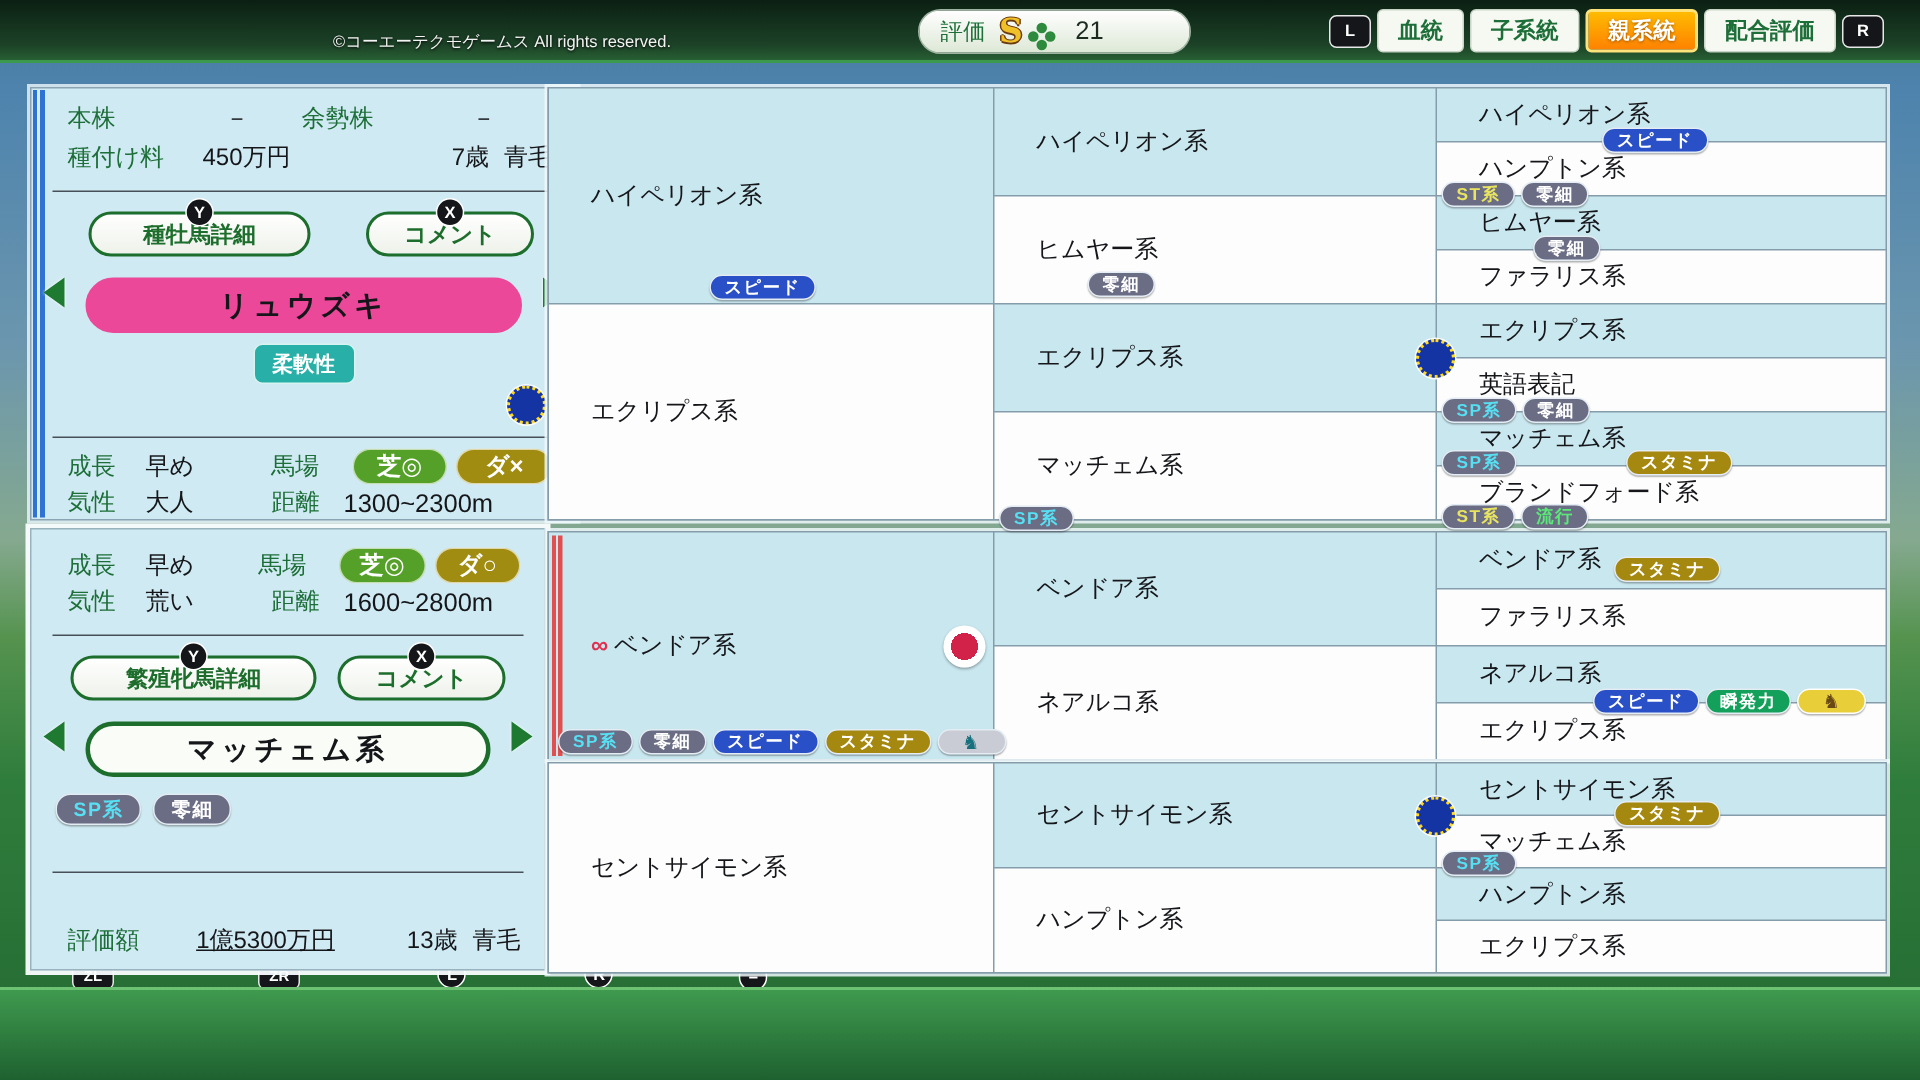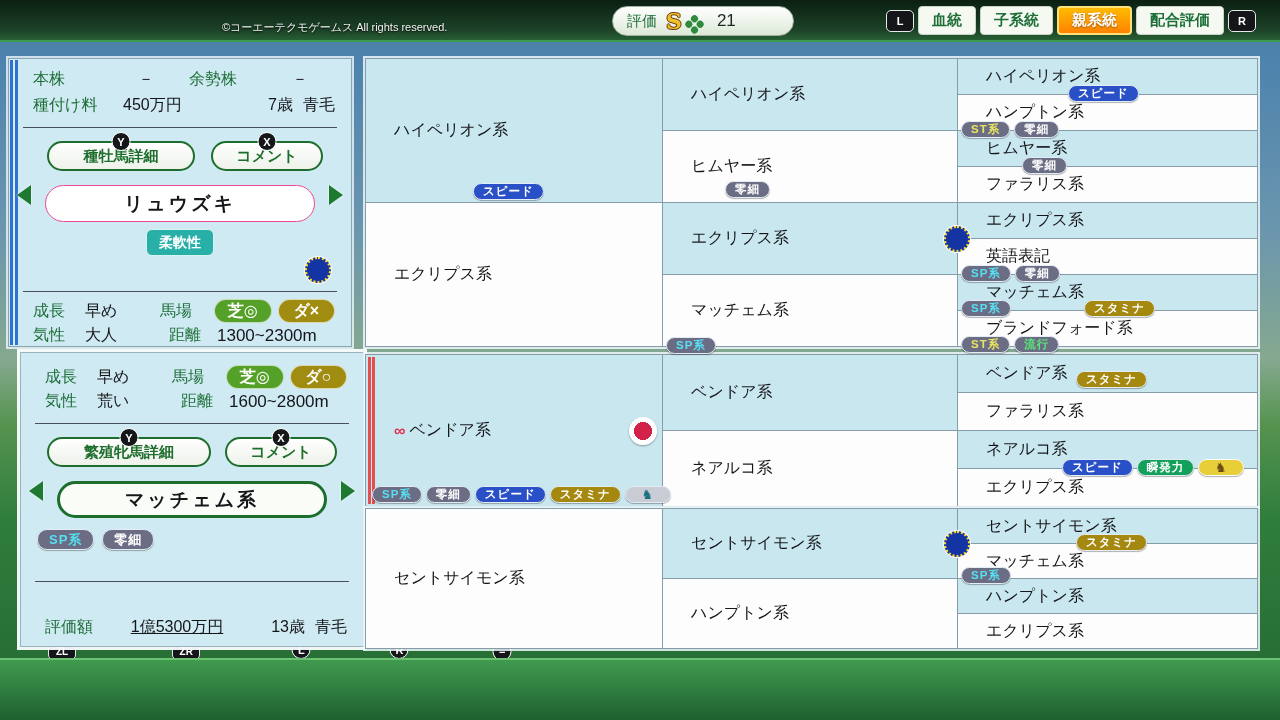--- a/index.html
+++ b/index.html
@@ -15,31 +15,31 @@
   .glab{color:#1d6e38;}
   #grade{font-family:"DejaVu Serif",serif;font-size:22px;font-weight:bold;color:#f0c028;text-shadow:-1px 0 #6b3c10,1px 0 #6b3c10,0 -1px #6b3c10,0 1px #6b3c10;line-height:1;}
   .clv{width:7px;height:7px;border-radius:50%;background:#2e8a3c;box-shadow:8px 0 0 #2e8a3c,0 8px 0 #2e8a3c,8px 8px 0 #2e8a3c;transform:rotate(45deg) translate(-2px,-2px);}
   #clvcount{font-size:17px;color:#1d2a20;margin-left:10px;}
   #tabswrap{right:24px;top:6px;display:flex;align-items:center;gap:4px;z-index:25;}
   .keysq{height:20px;min-width:20px;padding:0 3px;border-radius:5px;background:#15161a;border:1px solid #e8e8e8;color:#fff;font-size:11px;font-weight:bold;display:flex;align-items:center;justify-content:center;}
   .tab{height:29px;padding:0 13px;display:flex;align-items:center;background:#f6f9f2;color:#1d6e38;font-size:15px;font-weight:bold;border-radius:4px;border:1px solid #c8d4c6;box-sizing:border-box;}
   .tab.active{background:linear-gradient(180deg,#ffbb00,#ff8200);color:#fff;border:2px solid #ffe27a;text-shadow:0 1px 2px rgba(120,60,0,.7);}
   
   .panel{background:#cfeaf2;border:1px solid #8aa4b4;box-shadow:0 0 0 2px rgba(238,248,252,.8);z-index:10;}
-  #panel1{left:8px;top:58px;width:342px;height:287px;}
+  #panel1{left:20px;top:58px;width:342px;height:287px;padding-left:21px;}
   #panel2{left:20px;top:352px;width:342px;height:293px;border:1px solid #9ab2bd;box-shadow:0 0 0 3px rgba(250,253,255,.95);}
   #sel-stripe{left:1px;top:1px;bottom:1px;width:8px;background:linear-gradient(90deg,#2e72d4 0 3px,#d8eef5 3px 5px,#2e72d4 5px 8px);}
   .prow{position:absolute;left:24px;right:16px;display:flex;align-items:center;font-size:16px;color:#15161a;}
   .prow .glab{flex:none;}
   .pdiv{position:absolute;left:14px;right:14px;height:1px;background:#475058;}
   .pillbtn{position:absolute;height:30px;border-radius:15px;background:linear-gradient(180deg,#ffffff,#eef2ea);border:2px solid #1d6e2c;color:#1d6e2c;font-size:15px;font-weight:bold;display:flex;align-items:center;justify-content:center;box-sizing:border-box;}
   .keyc{width:19px;height:19px;border-radius:50%;background:#15161a;border:1px solid #fff;color:#fff;font-size:11px;font-weight:bold;display:flex;align-items:center;justify-content:center;box-sizing:border-box;}
   .btnkey{position:absolute;top:-11px;left:50%;transform:translateX(-50%);}
   .namepill{position:absolute;left:36px;right:36px;height:37px;border-radius:19px;display:flex;align-items:center;justify-content:center;font-size:19px;font-weight:bold;letter-spacing:3px;color:#15161a;box-sizing:border-box;}
-  .namepill.yellow{background:#ffffff;border:1px solid #ec4899;}
+  .namepill.yellow{background:#ec4899;border:3px solid #ec4899;}
   .namepill.white{background:#fafcf8;border:3px solid #1d6e2c;}
   .arr{width:0;height:0;border-top:10px solid transparent;border-bottom:10px solid transparent;position:absolute;filter:drop-shadow(0 0 1px #fff);}
   .arr.l{border-right:14px solid #1d7a30;left:8px;}
   .arr.r{border-left:14px solid #1d7a30;right:8px;}
   .traitpill{position:absolute;left:50%;transform:translateX(-50%);height:25px;padding:0 12px;border-radius:6px;background:#28b0a8;border:1px solid #d8f4f0;color:#fff;font-size:14px;font-weight:bold;display:flex;align-items:center;}
   .eu{width:26px;height:26px;border-radius:50%;background:#1434a4;border:2px dotted #ffd924;box-sizing:border-box;box-shadow:0 0 0 1px rgba(255,255,255,.85);}
   .spill{display:inline-flex;width:64px;height:24px;border-radius:12px;align-items:center;justify-content:center;color:#fff;font-size:16px;font-weight:bold;border:1px solid rgba(255,255,255,.65);box-sizing:border-box;margin-left:6px;}
   .turf{background:#55a028;}
   .dirt{background:#a08c10;}
   

